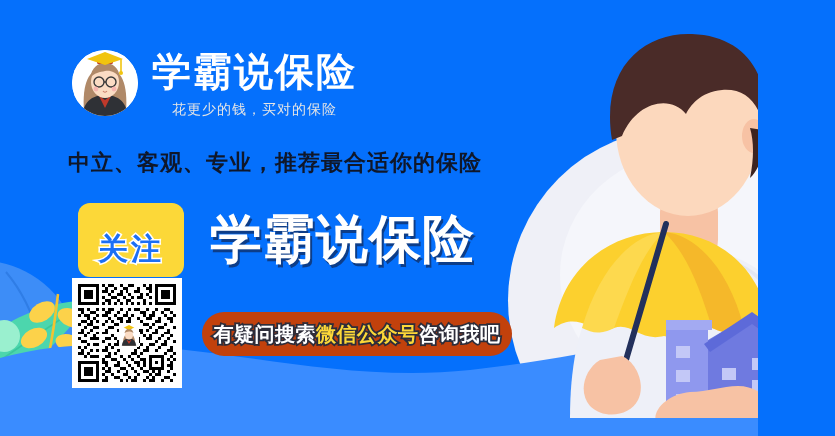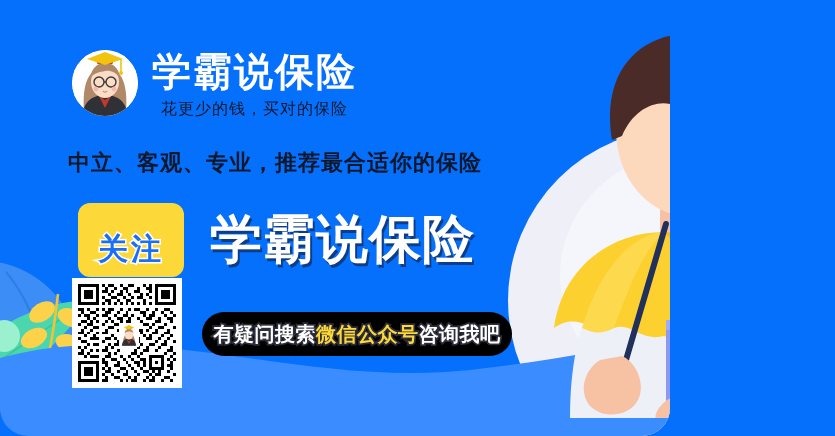--- a/index.html
+++ b/index.html
@@ -2,23 +2,22 @@
 <html><head>
 <meta charset="utf-8">
 <style>
   html,body{margin:0;padding:0;}
   body{
     width:835px;height:436px;overflow:hidden;
     font-family:"Liberation Sans","DejaVu Sans",sans-serif;
     background:#0570fc;
   }
   .banner{
-    position:relative;width:670px;height:436px;overflow:hidden;
+    position:relative;width:758px;height:436px;overflow:hidden;
     background:#0570fc;
-    border-radius:28px;
   }
 
   
   .bg-layer{position:absolute;inset:0;overflow:hidden;}
   .bottom-wave{
     position:absolute;left:0;bottom:0;width:835px;height:140px;
   }
   .hero-circle{
     position:absolute;left:508px;top:128px;width:345px;height:345px;
     background:#eff0f7;border-radius:50%;
@@ -49,21 +48,21 @@
   .avatar{
     width:66px;height:66px;border-radius:50%;background:#ffffff;
     position:relative;overflow:hidden;flex:0 0 auto;
   }
   .logo-text{margin-left:14px;display:flex;flex-direction:column;}
   .brand-name{
     font-size:39px;line-height:44px;font-weight:bold;color:#ffffff;
     letter-spacing:2px;
   }
   .brand-tagline{
-    font-size:16px;line-height:18px;color:#0f172a;letter-spacing:1px;
+    font-size:14px;line-height:18px;color:#e5e5e5;letter-spacing:1px;
     margin-top:6px;text-align:center;
   }
 
   
   .slogan{
     position:absolute;left:68px;top:148px;
     font-size:22px;font-weight:bold;color:#0f172a;letter-spacing:1px;
     white-space:nowrap;
   }
 
@@ -91,21 +90,21 @@
   .qr-inner{position:absolute;left:6px;top:6px;width:98px;height:98px;}
   .qr-logo{
     position:absolute;left:47px;top:45px;width:20px;height:24px;
     background:#ffffff;border:1px solid #ffffff;box-sizing:border-box;
     overflow:hidden;
   }
 
   
   .cta-pill{
     position:absolute;left:202px;top:312px;width:310px;height:44px;
-    background:#000000;border-radius:22px;
+    background:#c2410c;border-radius:22px;
     display:flex;align-items:center;justify-content:center;
   }
   .cta-text{
     font-size:20px;font-weight:bold;letter-spacing:.5px;white-space:nowrap;
   }
   .cta-text .w{
     color:#ffffff;-webkit-text-stroke:3.5px #2d2d3a;paint-order:stroke fill;
   }
   .cta-text .y{
     color:#fcd838;-webkit-text-stroke:3.5px #2d2d3a;paint-order:stroke fill;

